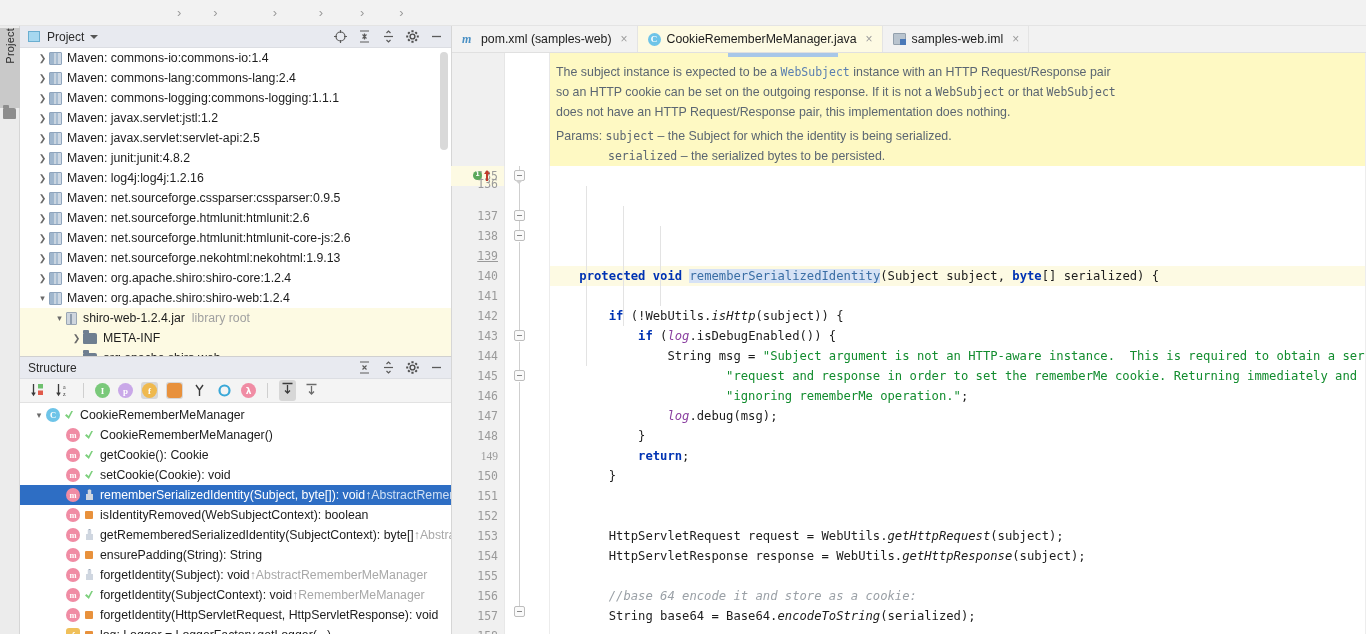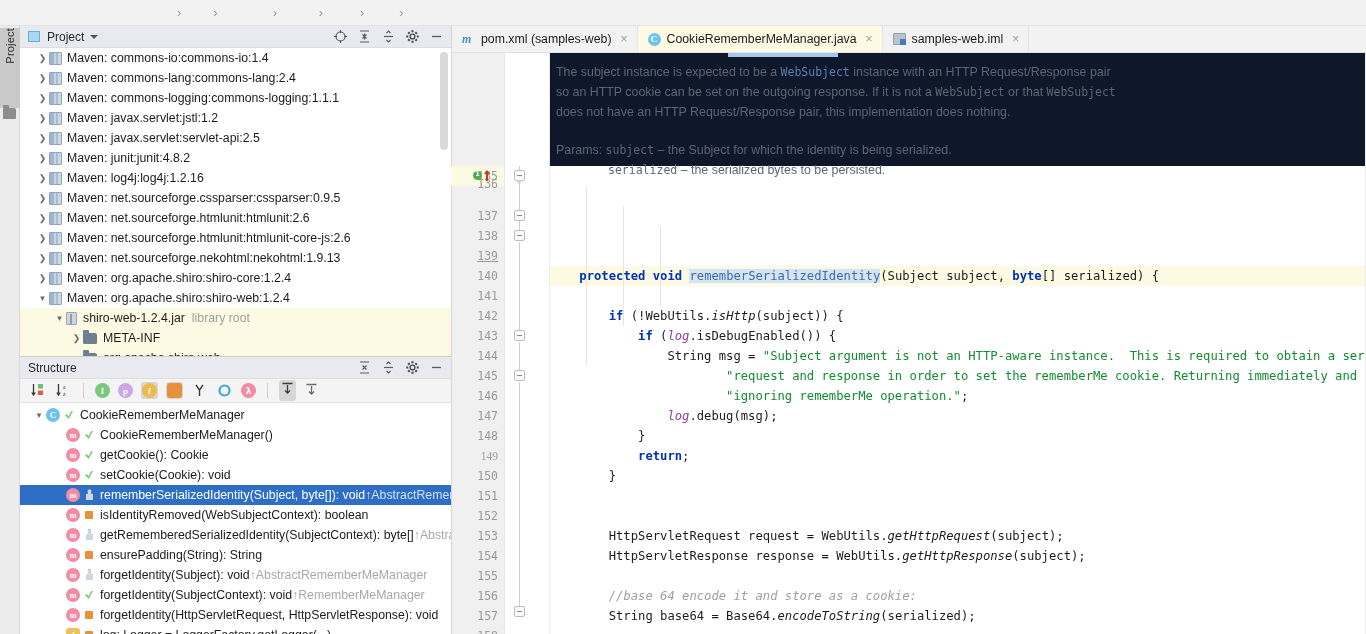--- a/index.html
+++ b/index.html
@@ -220,38 +220,38 @@
     background: #b9c4cf; border: 1px solid #93a0ad; border-radius: 1px;
   }
   .ico-iml::after {
     content:''; position:absolute; right:-1px; bottom:-1px;
     width:6px; height:6px; background:#4a78b8;
   }
 
   
   .doc-block {
     position: absolute; left: 0; top: 27px; width: 914px; height: 113px;
-    background: #0f172a;
+    background: #fef9c3;
   }
   .doc-gutter {
     position: absolute; left: 0; top: 0; width: 53px; height: 113px;
     background: #f0f0f0; border-right: 1px solid #e6e6e6;
   }
   .doc-gutter2 {
     position: absolute; left: 53px; top: 0; width: 45px; height: 113px;
     background: #ffffff; border-right: 1px solid #e8e8e8;
   }
   .doc-text {
     position: absolute; left: 104px; top: 9px; width: 800px;
     font-family: "Liberation Sans", sans-serif;
     font-size: 12.4px; line-height: 20px; color: #5b6672;
   }
   .doc-text .ws { color: #5a7fb0; font-family: "DejaVu Sans Mono", monospace; font-size: 11.5px; }
   .doc-text .mono { font-family: "DejaVu Sans Mono", monospace; font-size: 11.5px; }
-  .doc-params { margin-top: 18px; }
+  .doc-params { margin-top: 4px; }
   .doc-params .pl { padding-left: 52px; }
   .doc-sel-strip {
     position: absolute; left: 276px; top: 0px; width: 110px; height: 4px;
     background: #a8c7e8;
   }
 
   
   .code-wrap { position: absolute; left: 0; top: 140px; width: 914px; height: 494px; }
   .gutter {
     position: absolute; left: 0; top: 0; width: 53px; height: 494px;

